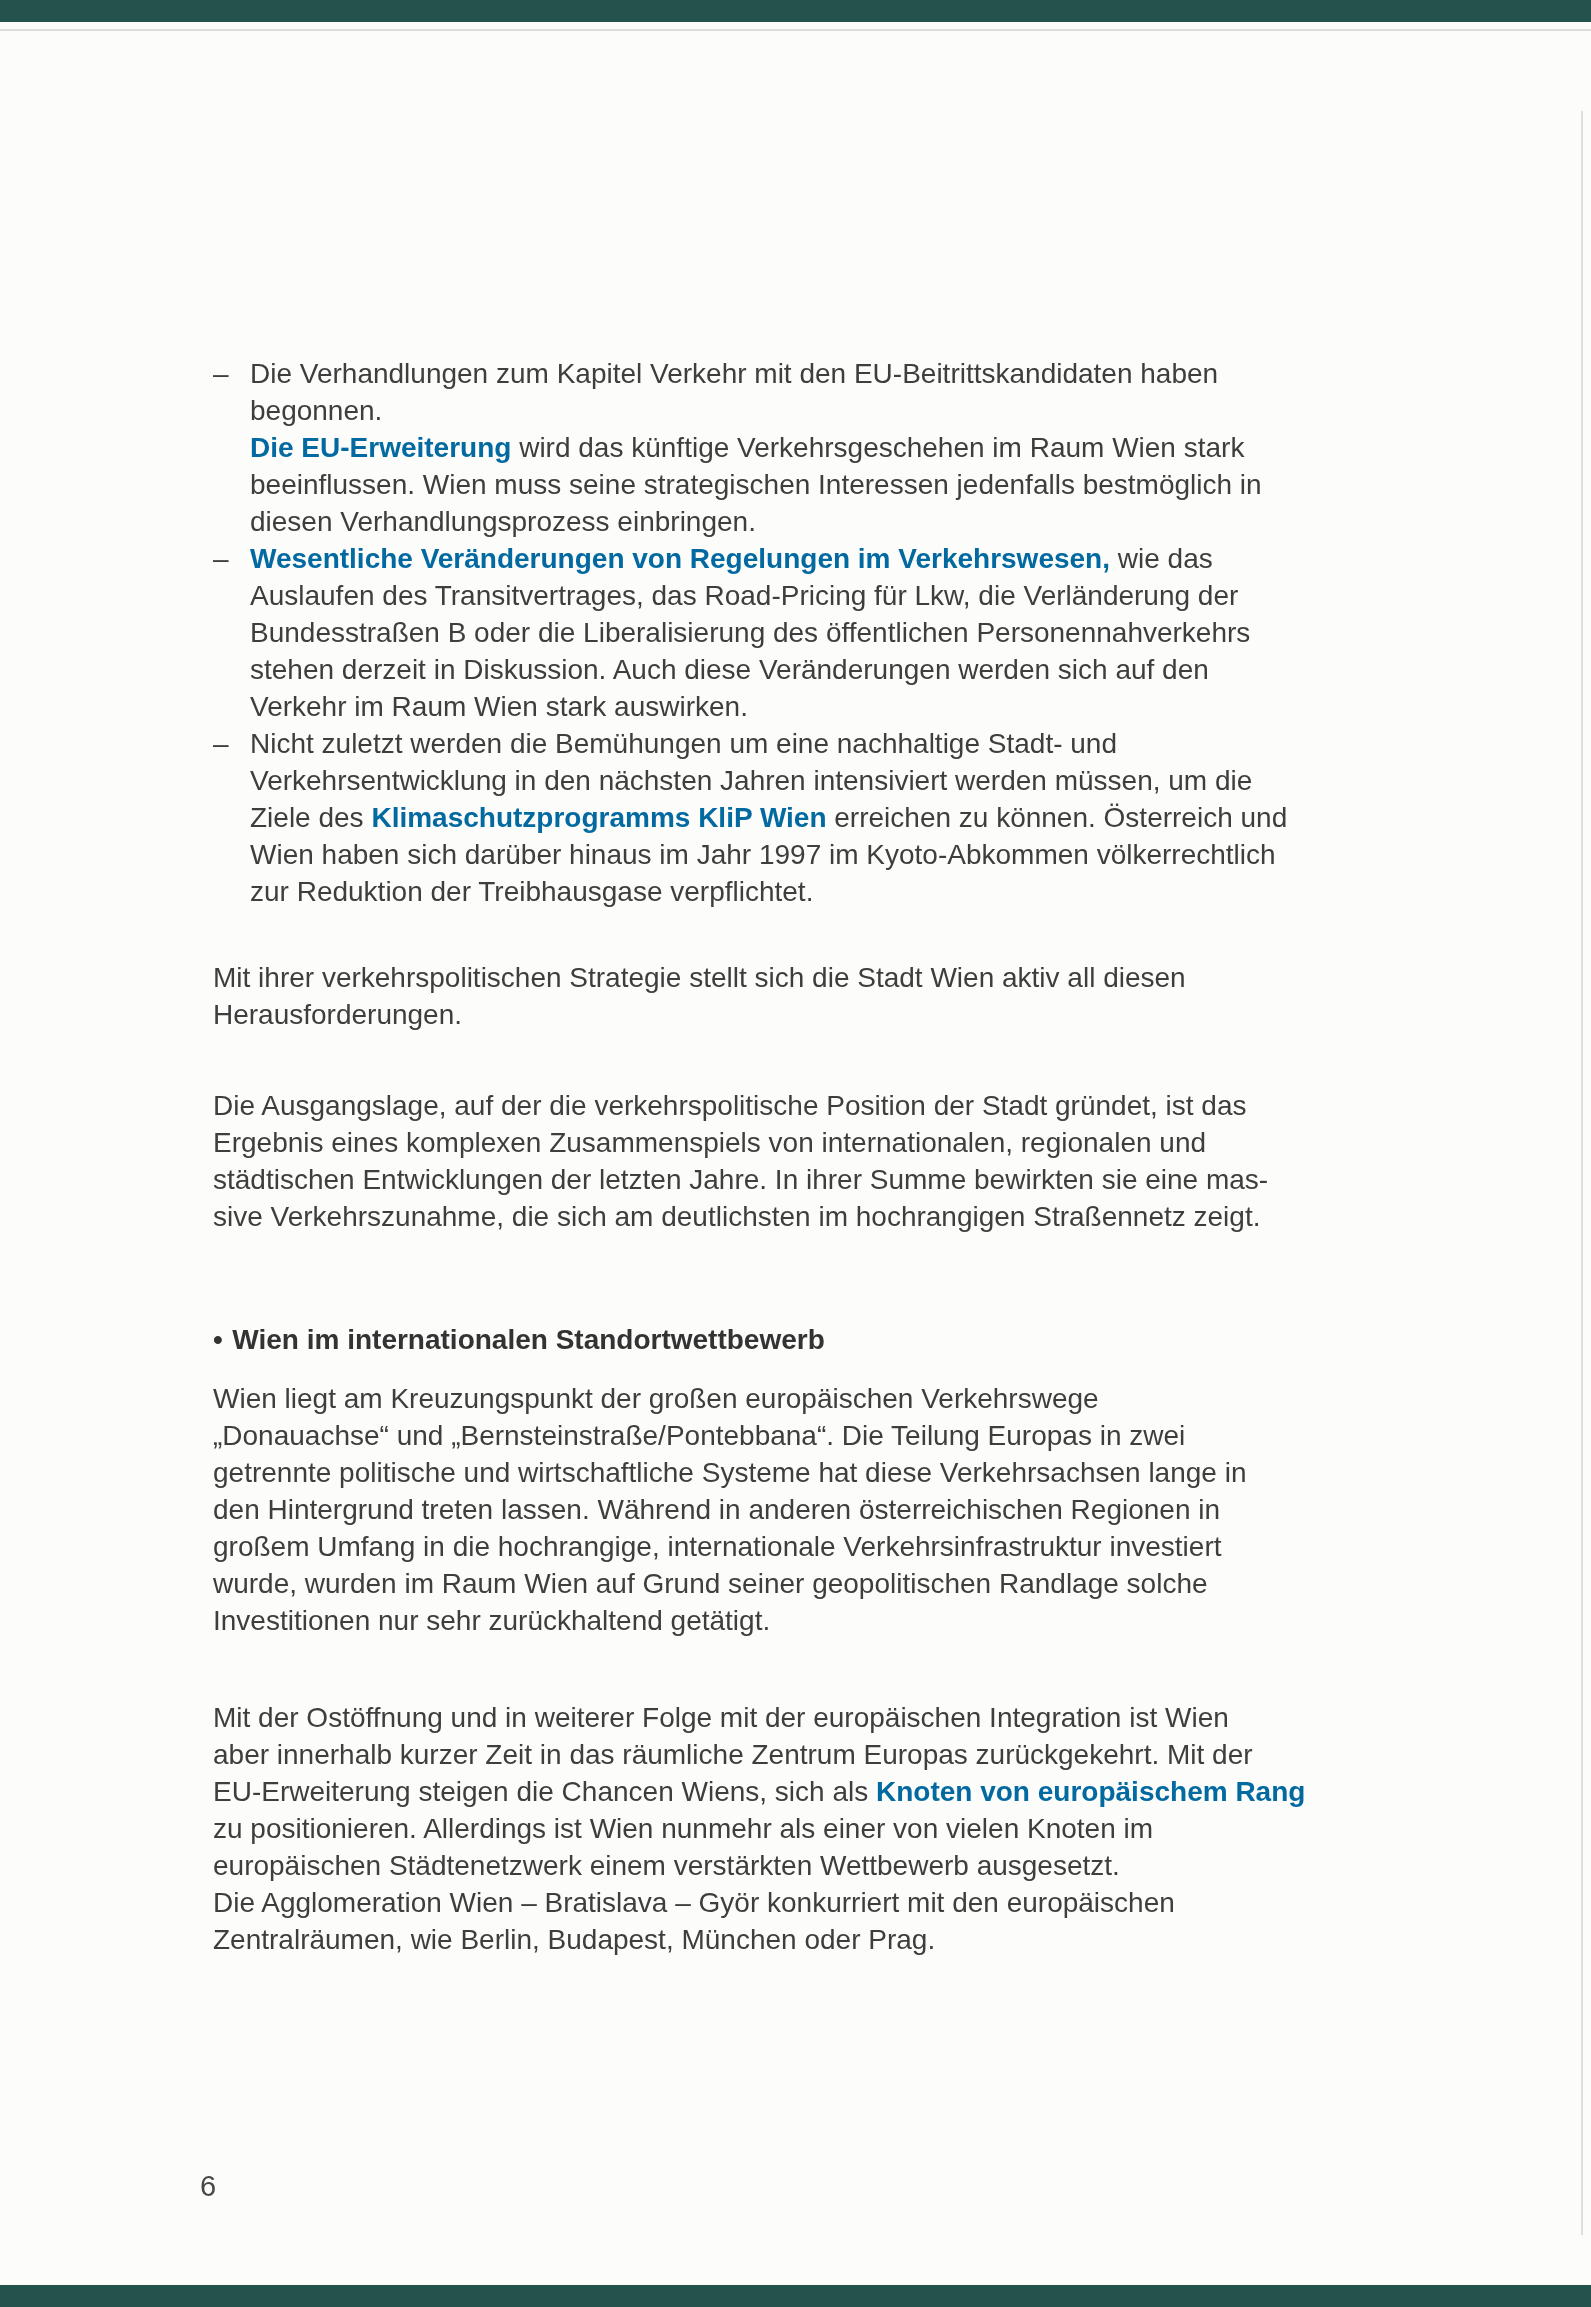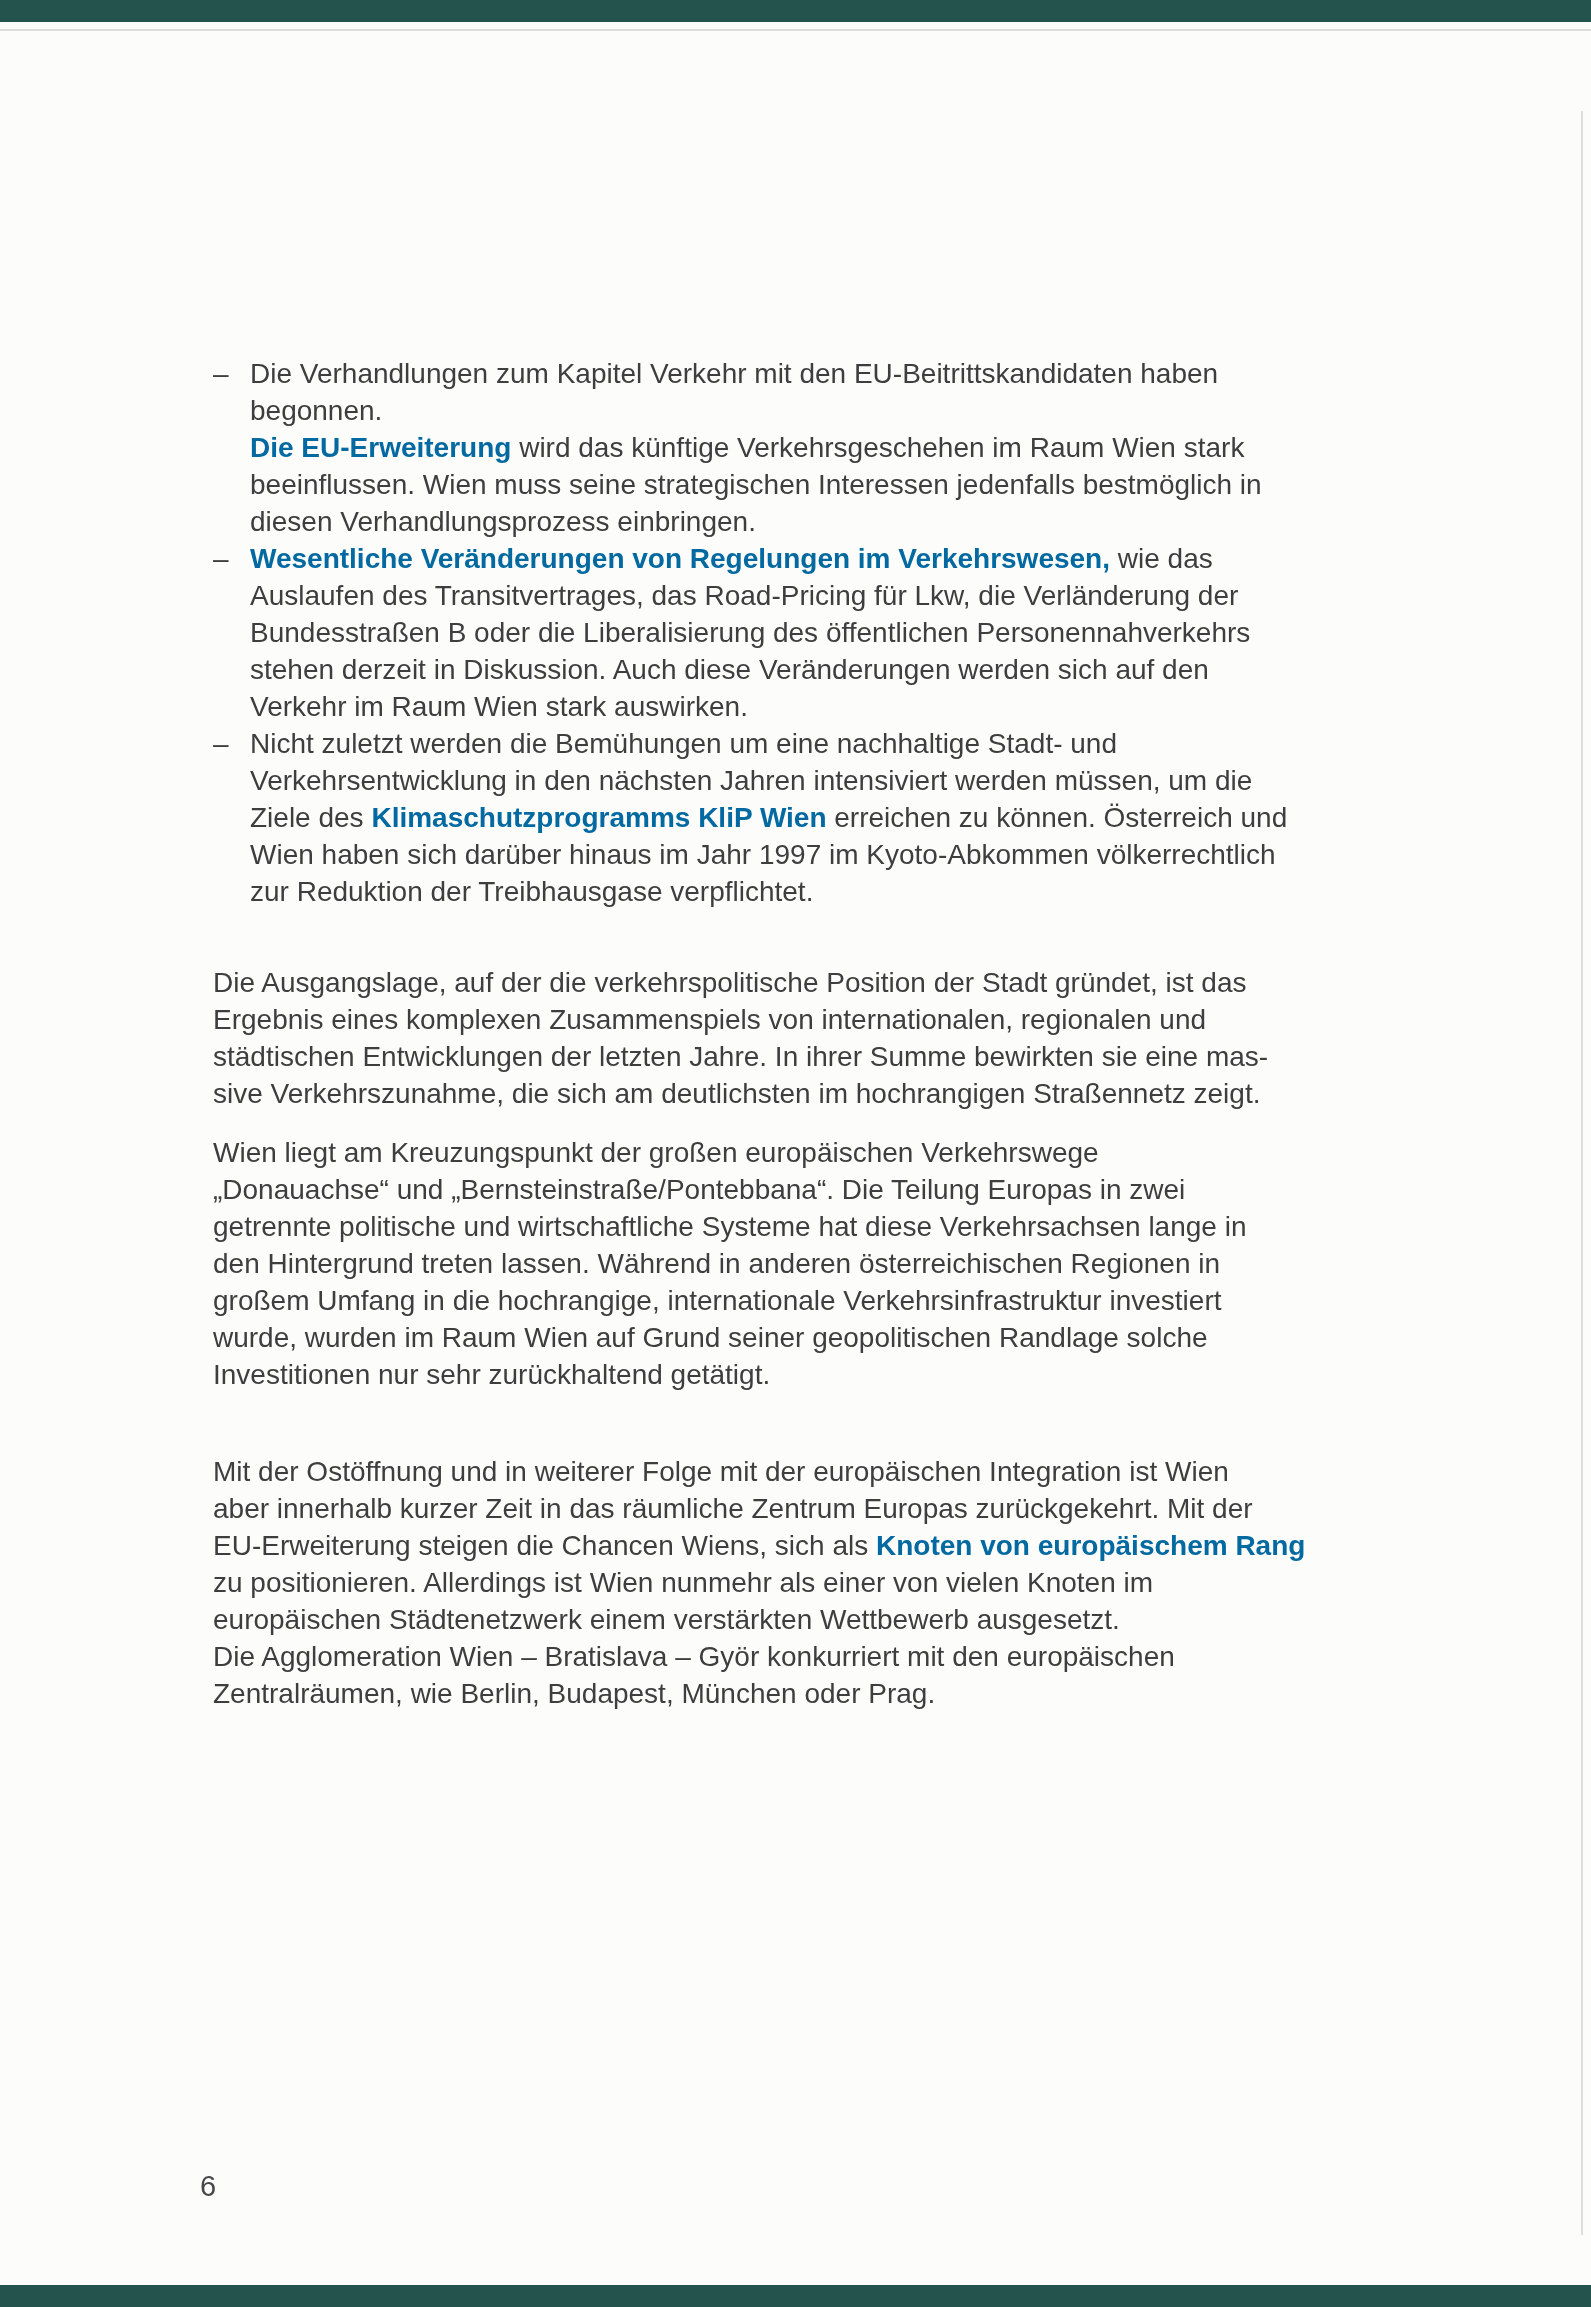--- a/index.html
+++ b/index.html
@@ -104,26 +104,31 @@
       <li>
         <span class="marker">–</span>
         <span class="btext"><span>Nicht zuletzt werden die Bemühungen um eine nachhaltige Stadt- und
 Verkehrsentwicklung in den nächsten Jahren intensiviert werden müssen, um die
 Ziele des </span><span class="b">Klimaschutzprogramms KliP Wien</span><span> erreichen zu können. Österreich und
 Wien haben sich darüber hinaus im Jahr 1997 im Kyoto-Abkommen völkerrechtlich
 zur Reduktion der Treibhausgase verpflichtet.</span></span>
       </li>
     </ul>
 
+    <p class="para p1"><span>Mit ihrer verkehrspolitischen Strategie stellt sich die Stadt Wien aktiv all diesen
+Herausforderungen.</span></p>
 
     <p class="para p2"><span>Die Ausgangslage, auf der die verkehrspolitische Position der Stadt gründet, ist das
 Ergebnis eines komplexen Zusammenspiels von internationalen, regionalen und
 städtischen Entwicklungen der letzten Jahre. In ihrer Summe bewirkten sie eine mas-
 sive Verkehrszunahme, die sich am deutlichsten im hochrangigen Straßennetz zeigt.</span></p>
 
+    <h3 class="heading">
+      <span class="hb">•</span><span>Wien im internationalen Standortwettbewerb</span>
+    </h3>
 
     <p class="para p3"><span>Wien liegt am Kreuzungspunkt der großen europäischen Verkehrswege
 „Donauachse“ und „Bernsteinstraße/Pontebbana“. Die Teilung Europas in zwei
 getrennte politische und wirtschaftliche Systeme hat diese Verkehrsachsen lange in
 den Hintergrund treten lassen. Während in anderen österreichischen Regionen in
 großem Umfang in die hochrangige, internationale Verkehrsinfrastruktur investiert
 wurde, wurden im Raum Wien auf Grund seiner geopolitischen Randlage solche
 Investitionen nur sehr zurückhaltend getätigt.</span></p>
 
     <p class="para p4"><span>Mit der Ostöffnung und in weiterer Folge mit der europäischen Integration ist Wien

